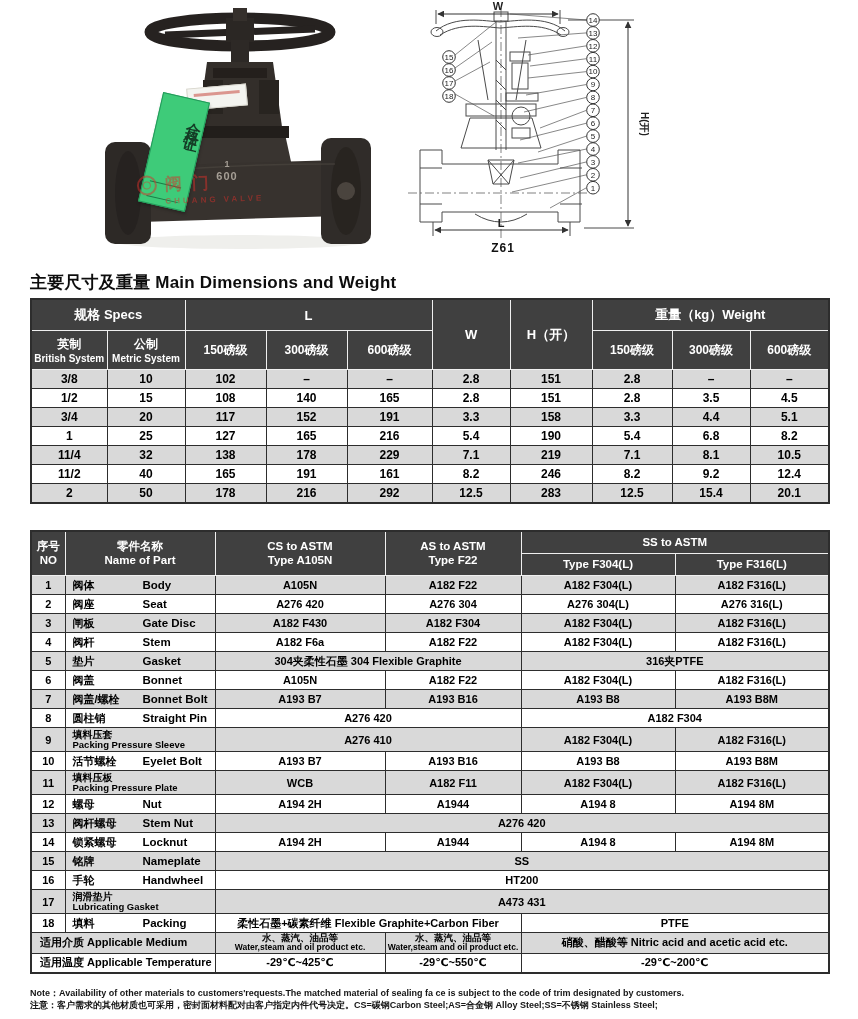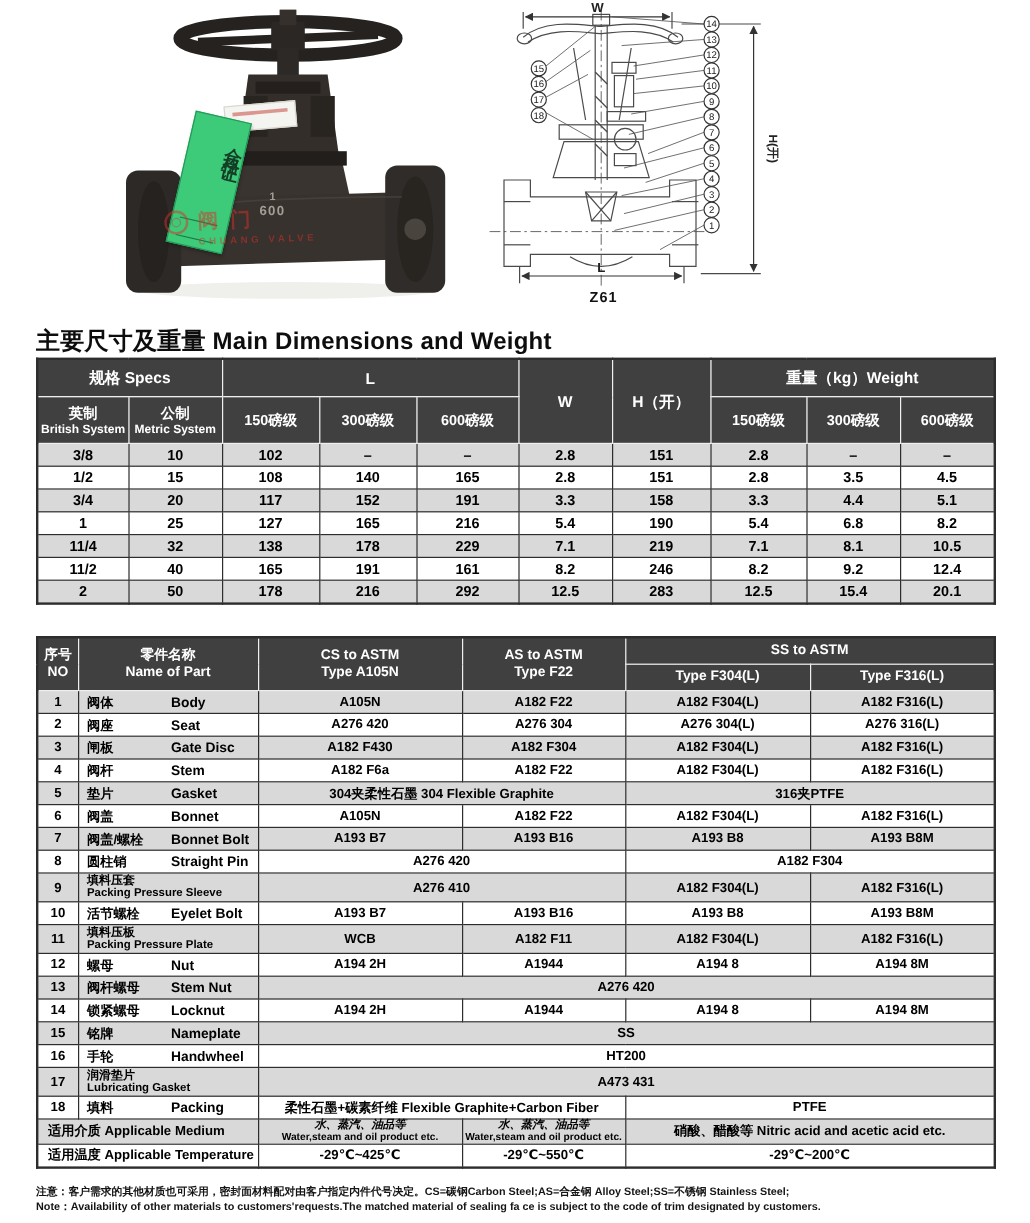--- a/index.html
+++ b/index.html
@@ -31,21 +31,21 @@
   .wm-cn{font-size:17px;font-weight:bold;letter-spacing:10px;}
   .wm-en{font-size:8px;font-weight:bold;letter-spacing:3px;margin:1px 0 0 28px;}
 
   svg text{font-family:"Liberation Sans","DejaVu Sans",sans-serif;}
   .dimlab{font-size:11px;font-weight:bold;fill:#222;text-anchor:middle;}
   .hlab{font-size:10px;font-weight:bold;fill:#222;text-anchor:middle;}
   .figlab{font-size:12px;font-weight:bold;fill:#111;text-anchor:middle;letter-spacing:1px;}
   .con{font-size:8px;fill:#222;text-anchor:middle;}
 
   
-  .sec-title{position:absolute;left:30px;margin:0;font-size:20px;font-weight:bold;color:#0d0d0d;letter-spacing:.2px;}
+  .sec-title{position:absolute;left:30px;margin:0;font-size:17px;font-weight:bold;color:#0d0d0d;letter-spacing:.2px;}
   .t1pos{top:271px;} .t2pos{top:503px;}
 
   
   table{border-collapse:collapse;table-layout:fixed;position:absolute;left:30px;width:798px;border:2px solid #2d2d2d;}
   th{background:#404040;color:#fff;border:1px solid #efefef;font-weight:bold;text-align:center;padding:0;}
   td{border:1px solid #2d2d2d;text-align:center;font-weight:bold;color:#000;padding:0;background:#fff;}
   tr.g td{background:#d9d9d9;}
 
   .dims{top:298px;}
   .dims thead tr:first-child th{height:30px;font-size:13px;}
@@ -57,21 +57,21 @@
   .mats thead th{height:21px;font-size:11.5px;line-height:1.15;}
   .mats td{height:18px;font-size:11px;}
   .mats td.noc{font-size:11px;}
   .mats td.namec{text-align:left;padding-left:7px;}
   .namec .cnn{display:inline-block;width:70px;font-size:11px;}
   .namec .enn{font-size:11.5px;}
   .mats tr.tall td{height:23px;}
   .stackc .scn{font-size:10px;line-height:1.1;}
   .stackc .sen{font-size:9.5px;line-height:1.1;}
   .lblc{text-align:left !important;padding-left:8px !important;font-size:10px;}
-  .mcn{font-size:9.5px;line-height:1.1;font-style:italic;} .men{font-size:8.5px;line-height:1.1;}
+  .mcn{font-size:9.5px;line-height:1.1;} .men{font-size:8.5px;line-height:1.1;}
 
   .notes{position:absolute;left:30px;top:987px;width:805px;font-size:9px;font-weight:bold;
     color:#151515;line-height:1.35;}
 </style>
 </head>
 <body>
 
 <div class="page">
 
   <div class="photo-wrap">
@@ -559,16 +559,16 @@
         <tr>
           <td class="lblc" colspan="2">适用温度 Applicable Temperature</td>
           <td class="valc">-29℃~425℃</td>
           <td class="valc">-29℃~550℃</td>
           <td class="valc" colspan="2">-29℃~200℃</td>
         </tr>
       </tbody>
   </table>
 
   <div class="notes">
+    <div>Note：Availability of other materials to customers'requests.The matched material of sealing fa ce is subject to the code of trim designated by customers.</div>
     <div>注意：客户需求的其他材质也可采用，密封面材料配对由客户指定内件代号决定。CS=碳钢Carbon Steel;AS=合金钢 Alloy Steel;SS=不锈钢 Stainless Steel;</div>
-    <div>Note：Availability of other materials to customers'requests.The matched material of sealing fa ce is subject to the code of trim designated by customers.</div>
   </div>
 </div>
 
 </body></html>

